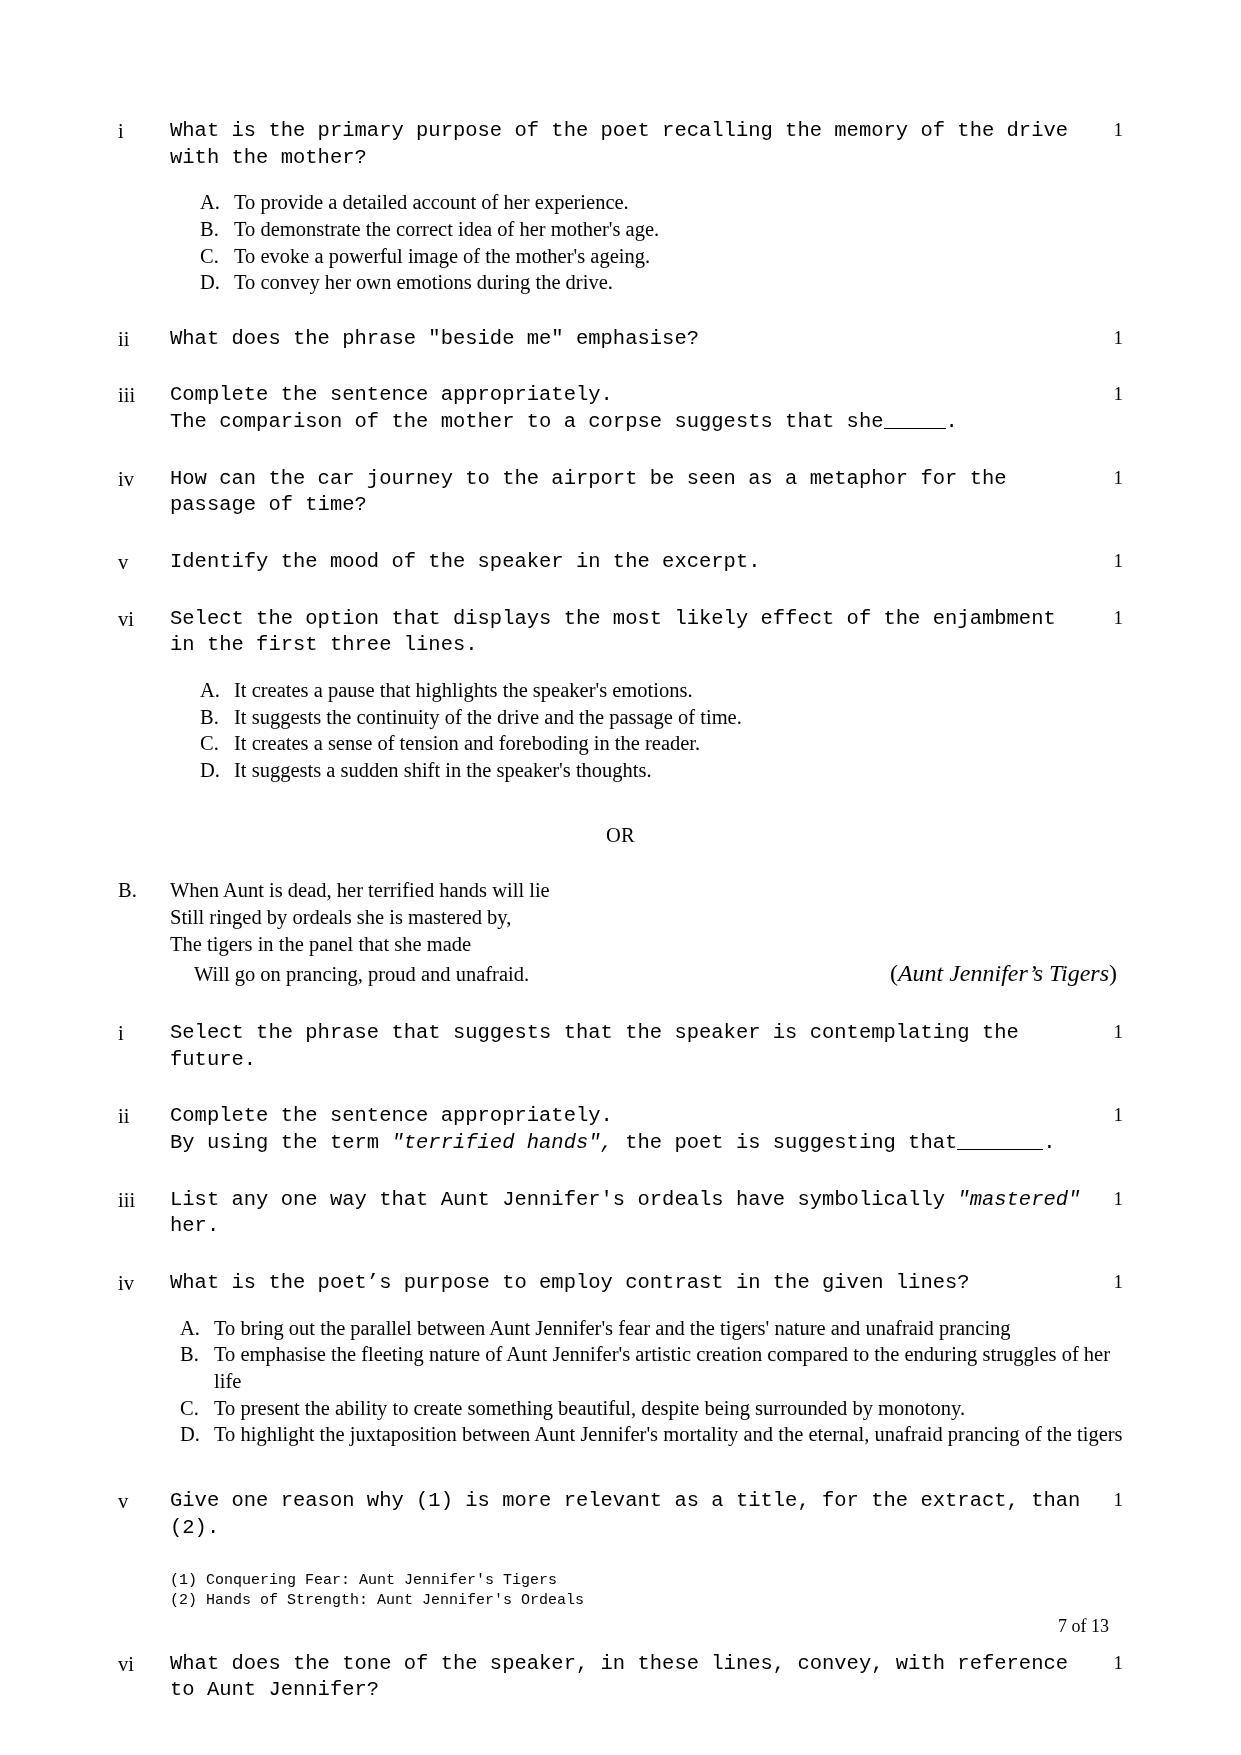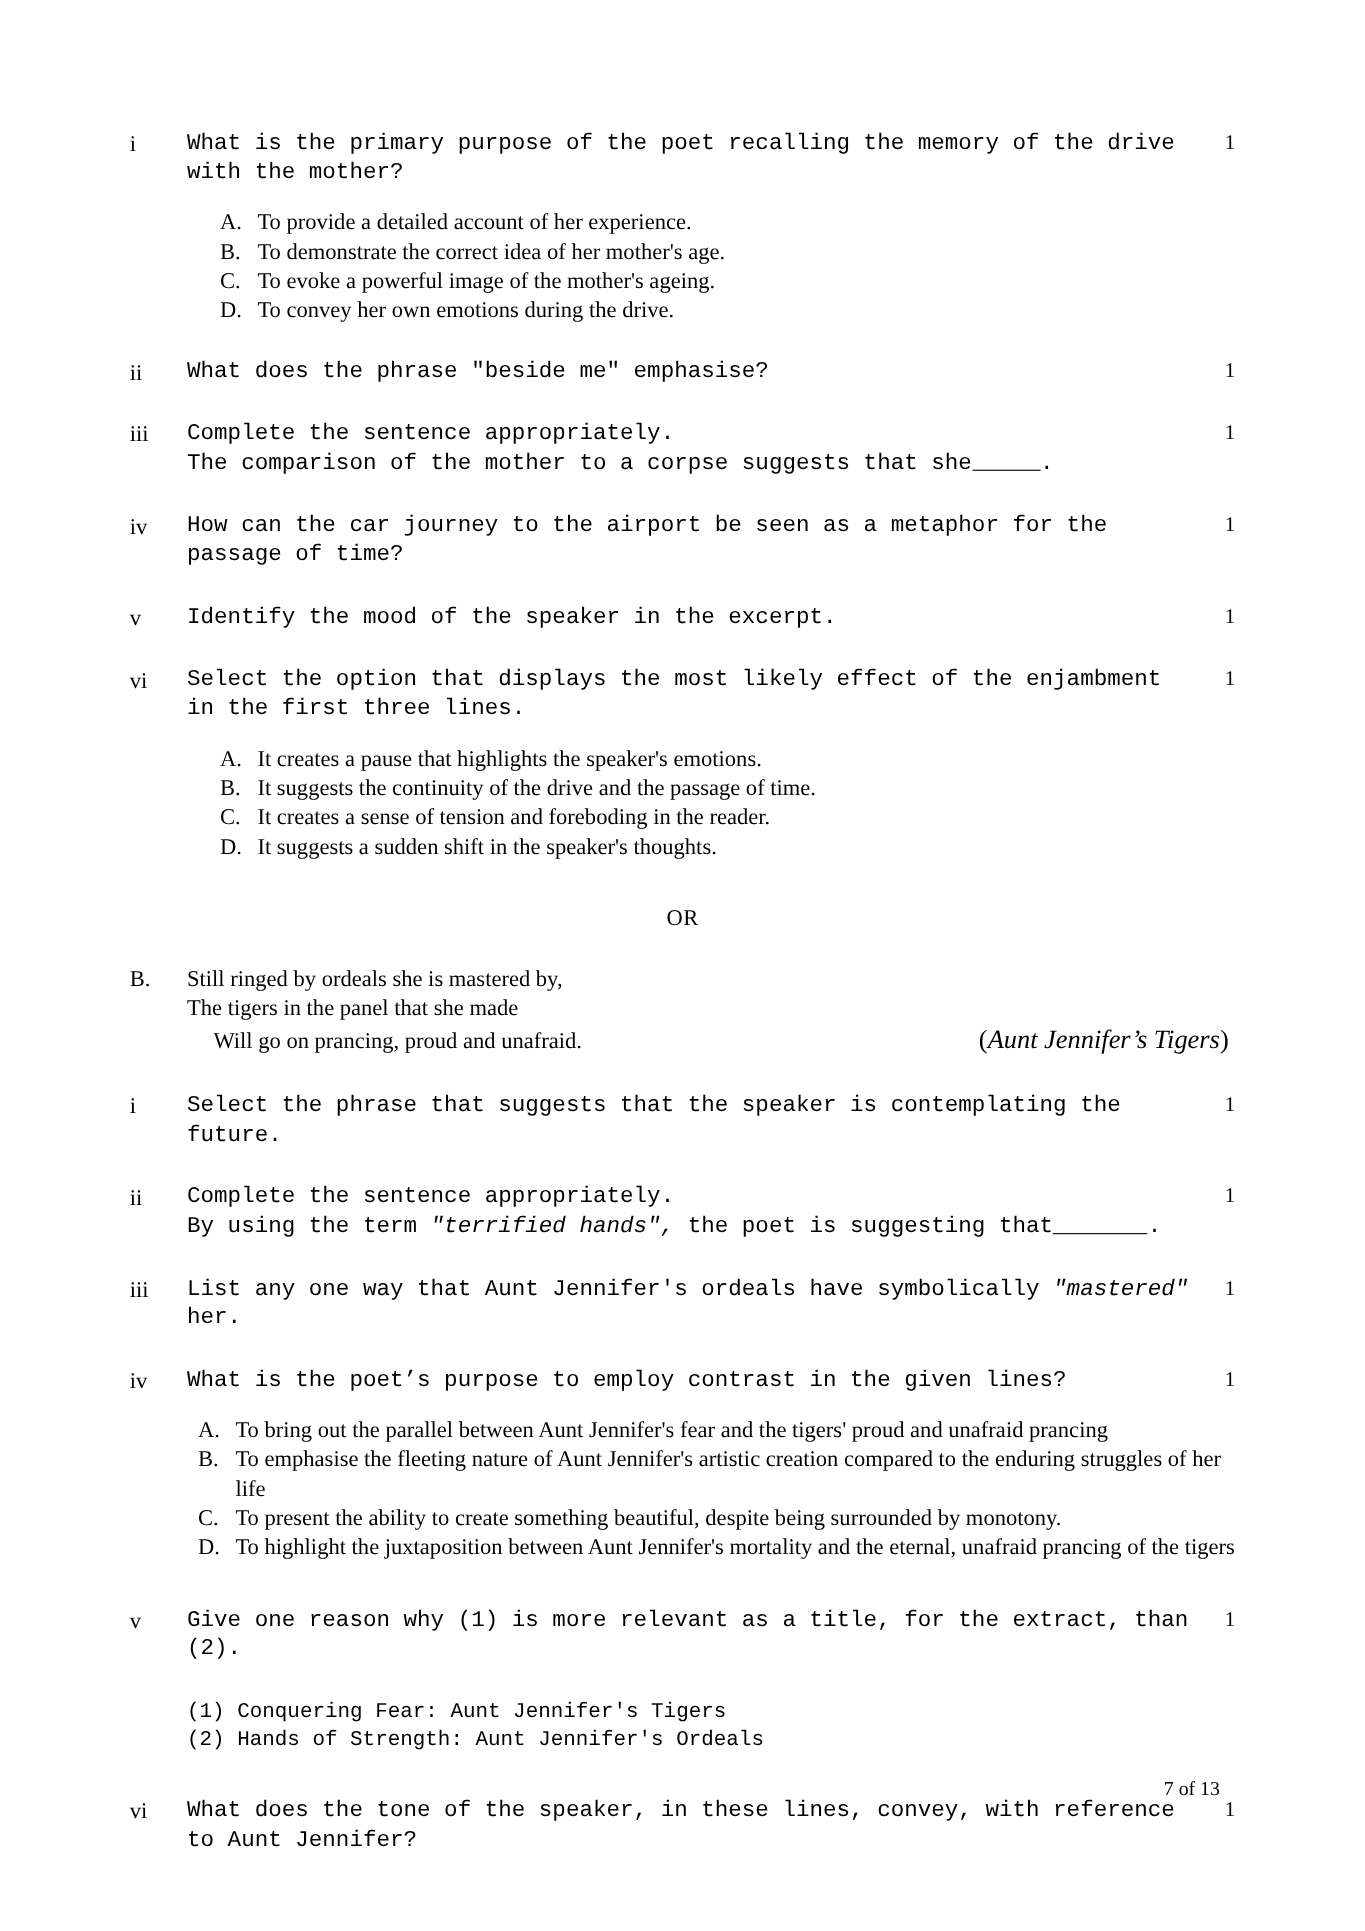--- a/index.html
+++ b/index.html
@@ -131,21 +131,21 @@
     font-style: italic;
     font-size: 24px;
     padding-right: 6px;
     white-space: nowrap;
   }
   .credit .paren { font-style: normal; }
 
   
   .title-list {
     margin-left: 0;
-    font-size: 19px;
+    font-size: 15px;
     line-height: 1.32;
   }
   .title-list span { display: block; }
   .gap-m  { height: 30px; }
   .gap-l  { height: 40px; }
 
   
   .footer {
     position: absolute;
     right: 132px;
@@ -250,20 +250,21 @@
 
     <div class="gap-l"></div>
 
     <div class="or-divider">OR</div>
 
     <div class="gap-m"></div>
 
     <div class="extract-row">
       <div class="extract-label">B.</div>
       <div class="extract-lines">
+        <span class="poem-line">When Aunt is dead, her terrified hands will lie</span>
         <span class="poem-line">Still ringed by ordeals she is mastered by,</span>
         <span class="poem-line">The tigers in the panel that she made</span>
         <div class="poem-last">
           <span>Will go on prancing, proud and unafraid.</span>
           <span class="credit"><span class="paren">(</span><span>Aunt Jennifer’s Tigers</span><span class="paren">)</span></span>
         </div>
       </div>
     </div>
 
     <div class="gap-m"></div>
@@ -297,21 +298,21 @@
 
     <div class="qrow">
       <div class="qnum">iv</div>
       <div class="qbody">What is the poet’s purpose to employ contrast in the given lines?</div>
       <div class="qmarks">1</div>
     </div>
 
     <div class="options opts-indent-b">
       <div class="opt">
         <span class="opt-letter">A.</span>
-        <span class="opt-text">To bring out the parallel between Aunt Jennifer's fear and the tigers' proud and unafraid prancing</span>
+        <span class="opt-text">To bring out the parallel between Aunt Jennifer's fear and the tigers' nature and unafraid prancing</span>
       </div>
       <div class="opt">
         <span class="opt-letter">B.</span>
         <span class="opt-text">To emphasise the fleeting nature of Aunt Jennifer's artistic creation compared to the enduring struggles of her life</span>
       </div>
       <div class="opt">
         <span class="opt-letter">C.</span>
         <span class="opt-text">To present the ability to create something beautiful, despite being surrounded by monotony.</span>
       </div>
       <div class="opt">

